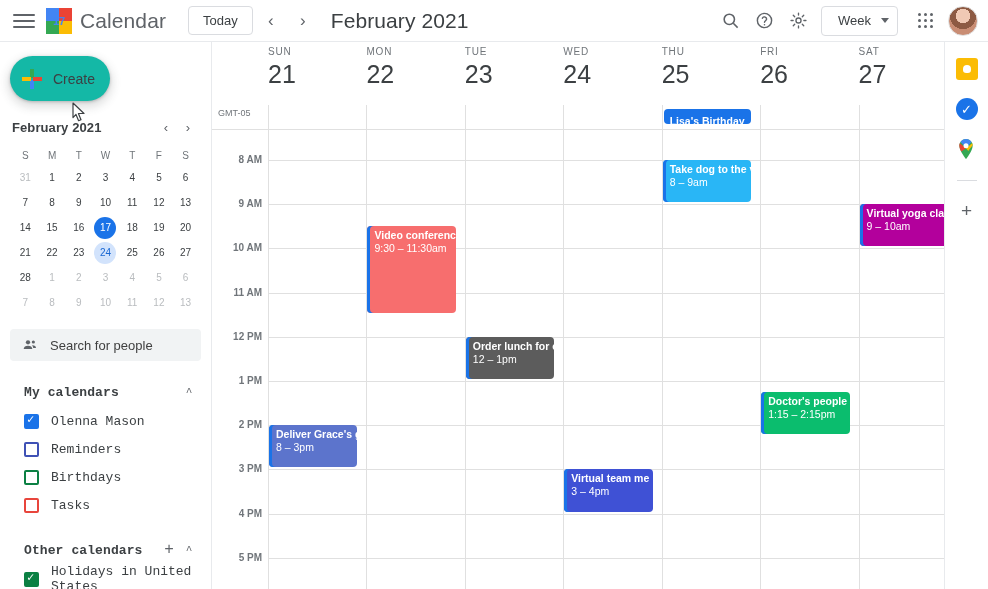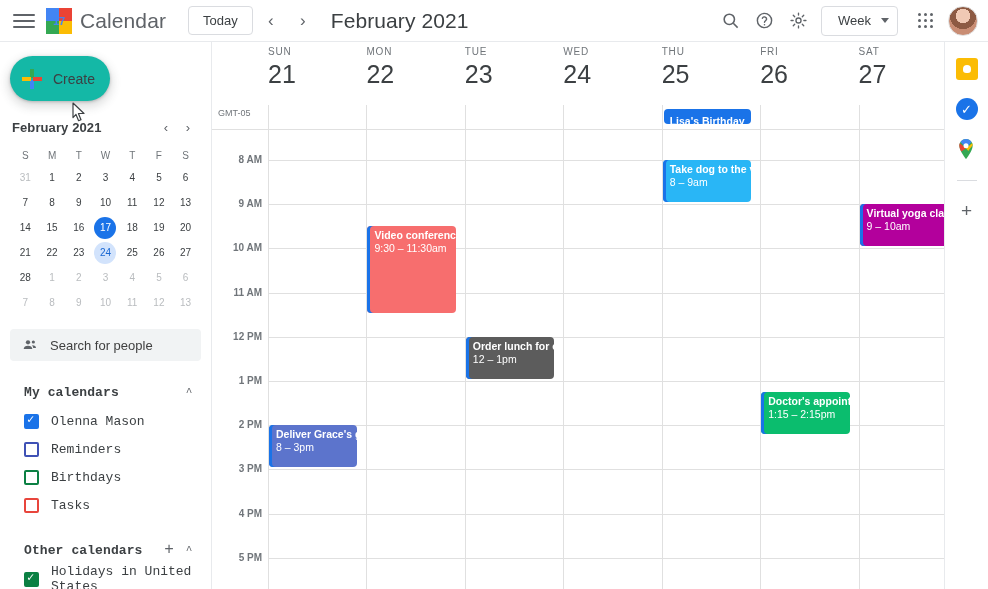--- a/index.html
+++ b/index.html
@@ -434,26 +434,30 @@
         </div>
         <div class="event" style="background: rgb(247, 110, 110); left: 155.429px; top: 96.3px; height: 86.4px; width: 88.4286px;">
           <div class="t">Video conference</div>
           <div class="s">9:30 – 11:30am</div>
         </div>
         <div class="event" style="background: rgb(92, 92, 92); left: 253.857px; top: 206.8px; height: 42.2px; width: 88.4286px;">
           <div class="t">Order lunch for o</div>
           <div class="s">12 – 1pm</div>
         </div>
         <div class="event" style="background: rgb(11, 189, 110); left: 549.143px; top: 262.05px; height: 42.2px; width: 88.4286px;">
-          <div class="t">Doctor's appoint</div>
+          <div class="t">Doctor's people</div>
           <div class="s">1:15 – 2:15pm</div>
         </div>
         <div class="event" style="background: rgb(92, 116, 204); left: 57px; top: 295.2px; height: 42.2px; width: 88.4286px;">
           <div class="t">Deliver Grace's g</div>
           <div class="s">8 – 3pm</div>
+        </div>
+        <div class="event" style="background: rgb(63, 81, 213); left: 352.286px; top: 339.4px; height: 42.2px; width: 88.4286px;">
+          <div class="t">Virtual team me</div>
+          <div class="s">3 – 4pm</div>
         </div>
       </div>
 
   <div class="vline-head" style="left: 56px;"></div>
       <div class="vline-head" style="left: 154.429px;"></div>
       <div class="vline-head" style="left: 252.857px;"></div>
       <div class="vline-head" style="left: 351.286px;"></div>
       <div class="vline-head" style="left: 449.714px;"></div>
       <div class="vline-head" style="left: 548.143px;"></div>
       <div class="vline-head" style="left: 646.571px;"></div>

